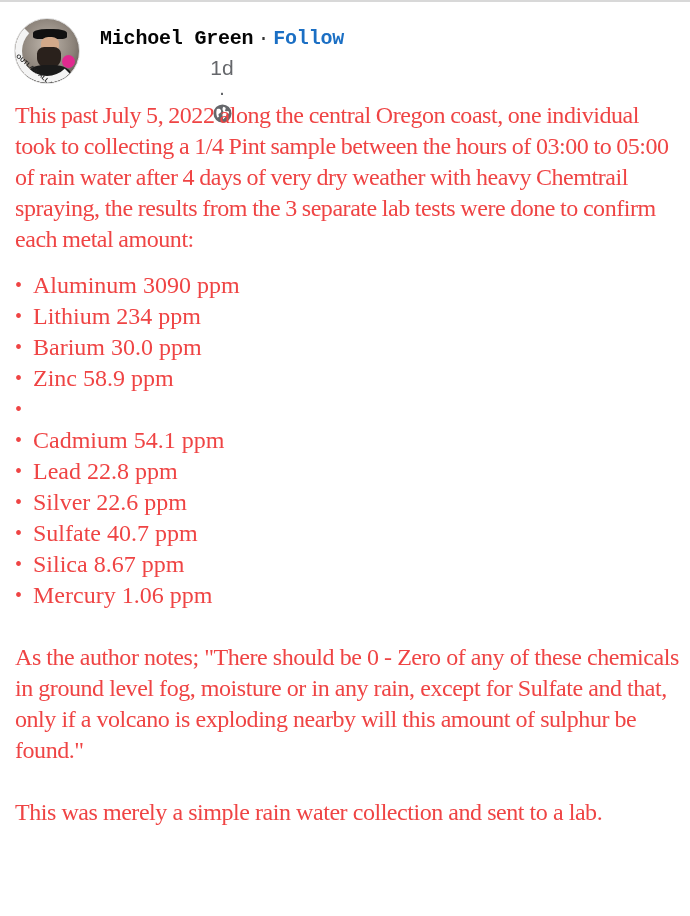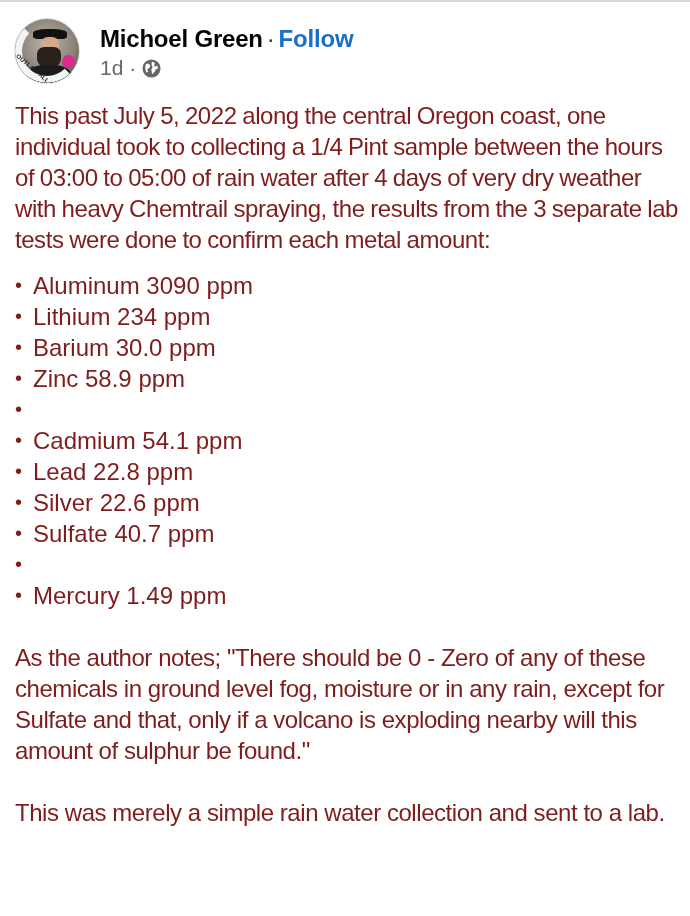--- a/index.html
+++ b/index.html
@@ -92,62 +92,64 @@
     right: 4px; top: 36px;
     width: 13px; height: 13px;
     border-radius: 50%;
     background: #e0298f;
   }
   .header-text {
     margin-left: 20px;
     padding-top: 7px;
   }
   .name-line {
-    font-size: 24px;
+    font-size: 20px;
     font-weight: bold;
     line-height: 28px;
     white-space: nowrap;
     letter-spacing: -0.2px;
+    font-family: Liberation Mono, monospace;
   }
   .name-line .author {
     color: #050505;
   }
   .name-line .sep {
     color: #333;
     font-weight: normal;
     margin: 0 4px;
   }
   .name-line .follow {
     color: #1b6fc4;
   }
   .meta-line {
     display: flex;
     align-items: center;
     margin-top: 3px;
     font-size: 21px;
     color: #65676b;
     line-height: 24px;
+    flex-direction: column;
   }
   .meta-line .dot {
     margin: 0 6px;
   }
   .globe-icon {
     width: 19px;
     height: 19px;
     display: inline-block;
   }
   .post-body {
     position: absolute;
     left: 15px;
     top: 100px;
     width: 665px;
-    font-family: Liberation Sans, sans-serif;
+    font-family: Liberation Serif, serif;
     font-size: 24px;
     line-height: 31px;
-    color: #7f1d1d;
+    color: #ef4444;
     letter-spacing: -0.45px;
   }
   .post-body p {
     margin: 0;
   }
   .paragraph-intro {
     word-spacing: -0.5px;
   }
   .results-list {
     list-style: none;
@@ -236,24 +238,25 @@
     <li>
         <span class="bullet">•</span>
         <span>Silver 22.6 ppm</span>
       </li>
     <li>
         <span class="bullet">•</span>
         <span>Sulfate 40.7 ppm</span>
       </li>
     <li>
         <span class="bullet">•</span>
-      </li>
-    <li>
-        <span class="bullet">•</span>
-        <span>Mercury 1.49 ppm</span>
+        <span>Silica 8.67 ppm</span>
+      </li>
+    <li>
+        <span class="bullet">•</span>
+        <span>Mercury 1.06 ppm</span>
       </li>
   </ul>
 
   <div class="gap"></div>
 
   <p>As the author notes; "There should be 0 - Zero of any of these chemicals in ground level fog, moisture or in any rain, except for Sulfate and that, only if a volcano is exploding nearby will this amount of sulphur be found."</p>
 
   <div class="gap"></div>
 
   <p>This was merely a simple rain water collection and sent to a lab.</p>

